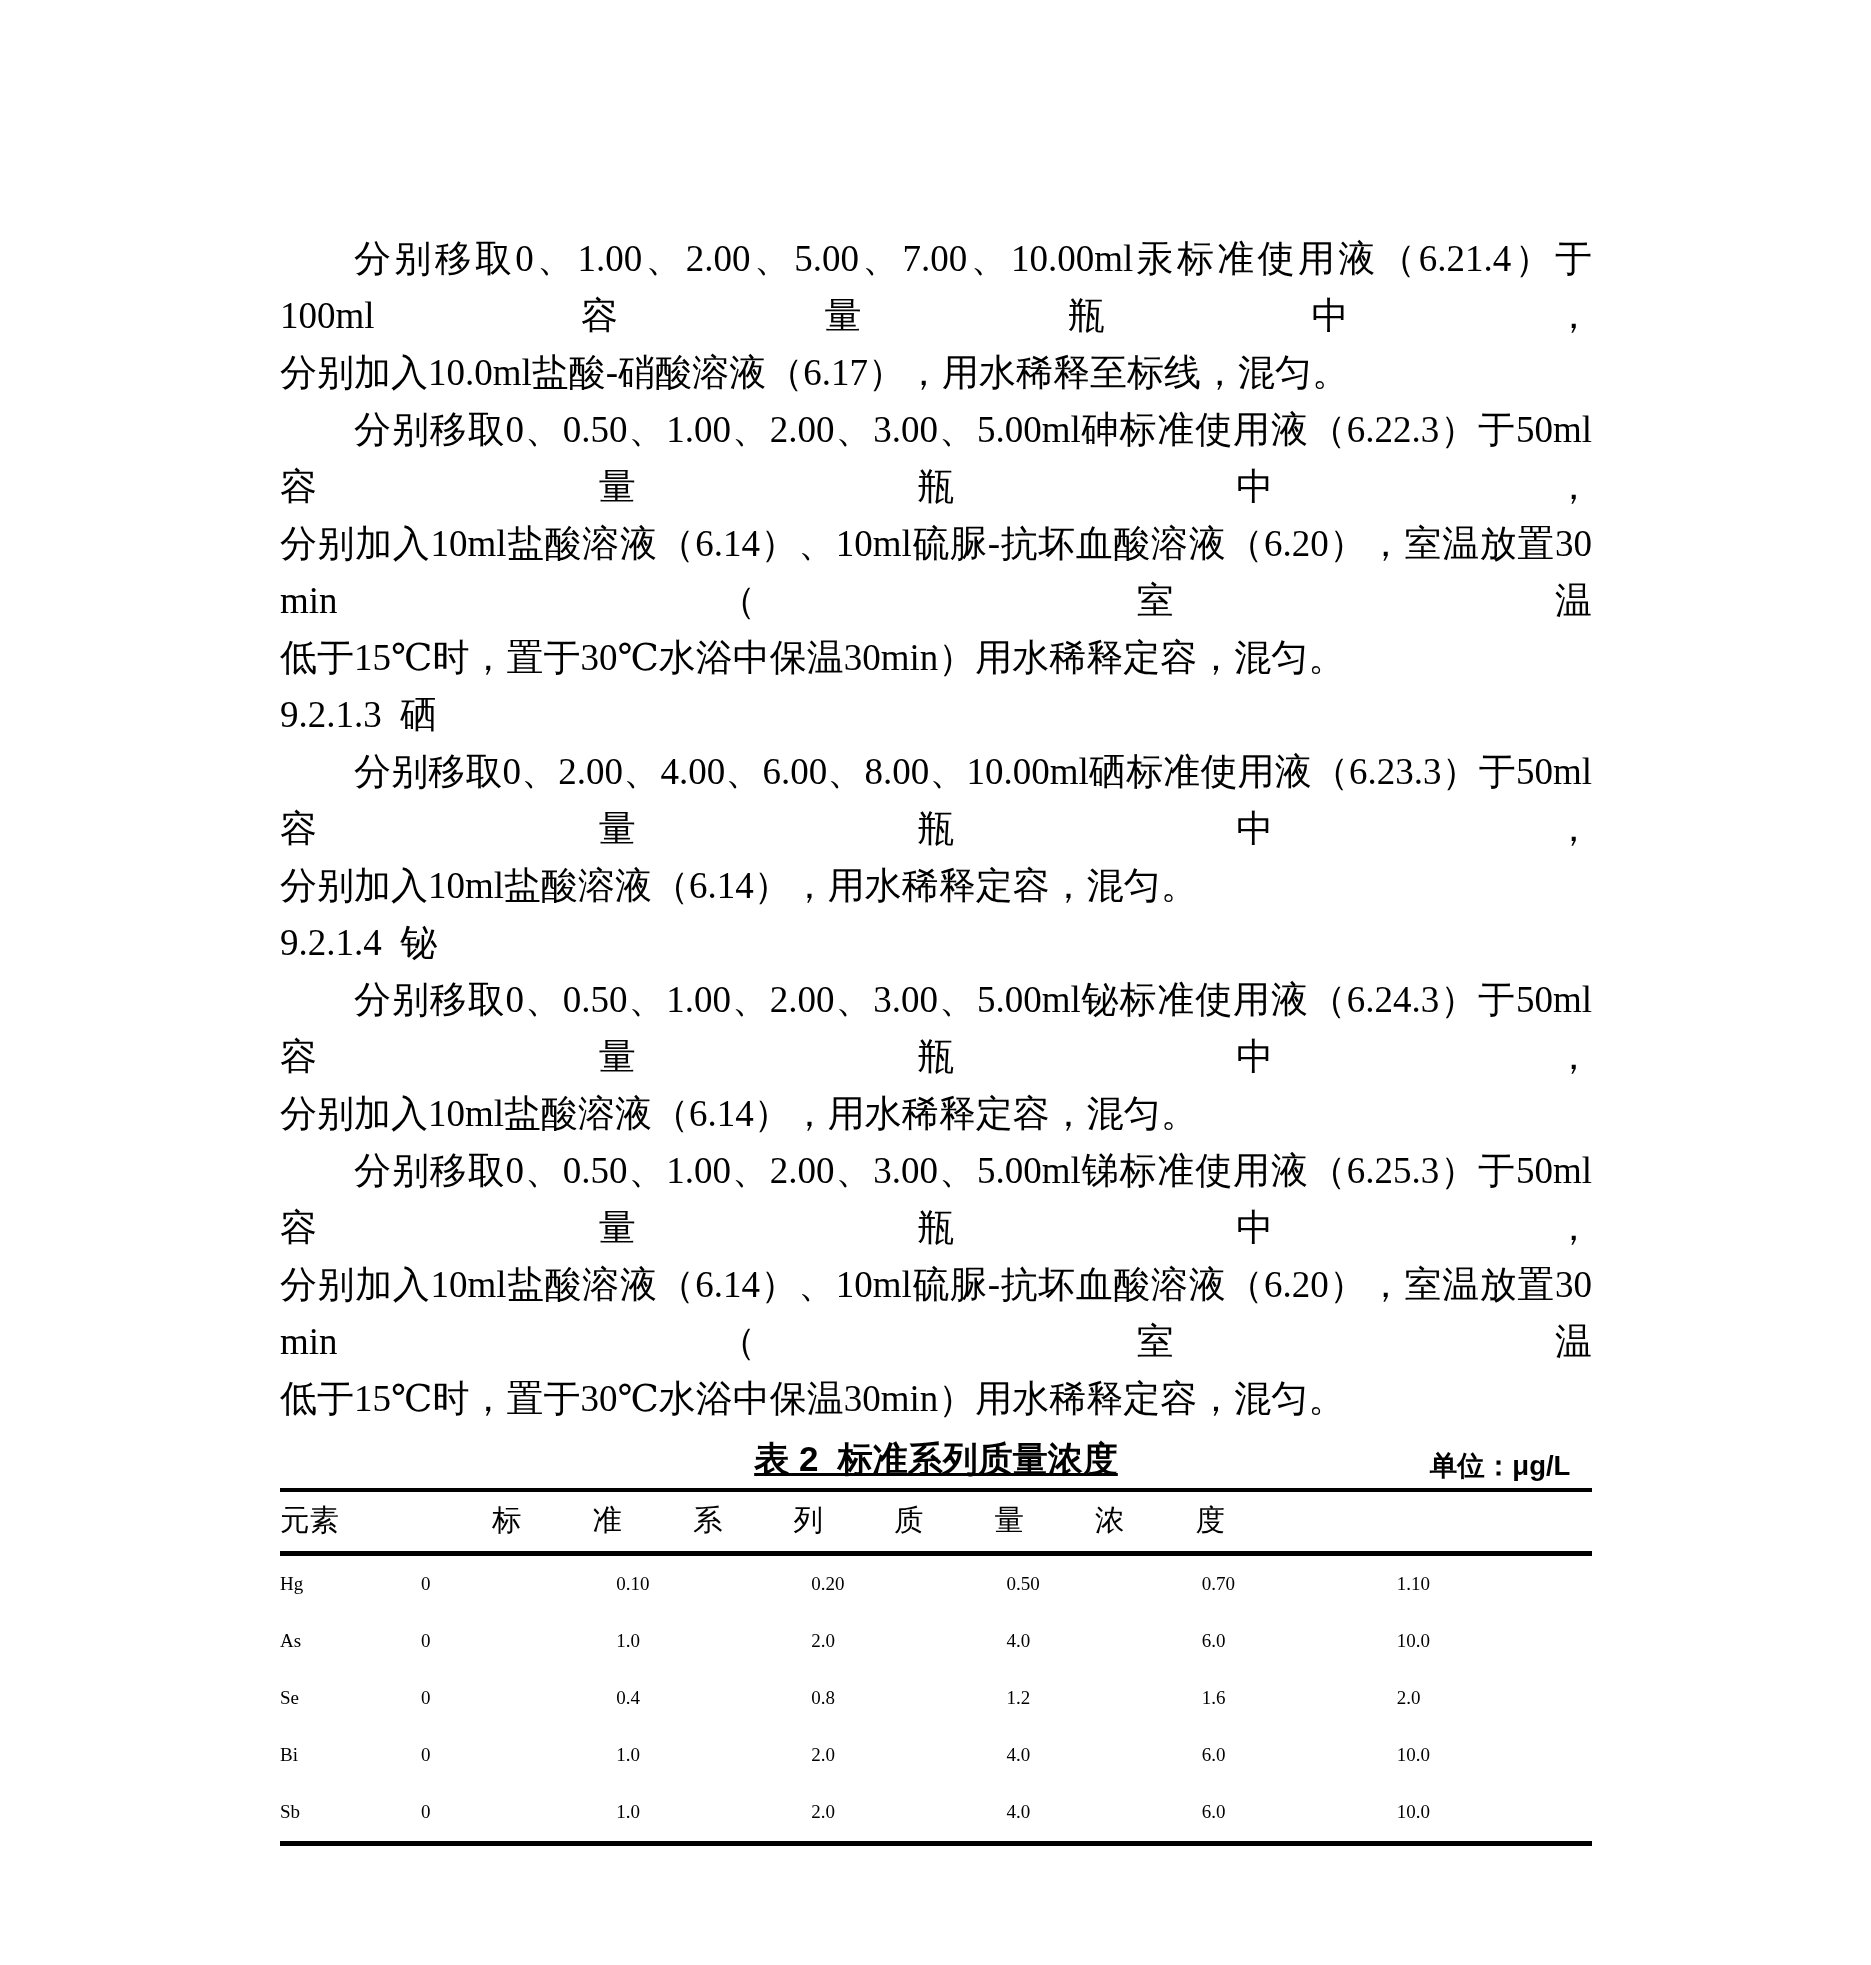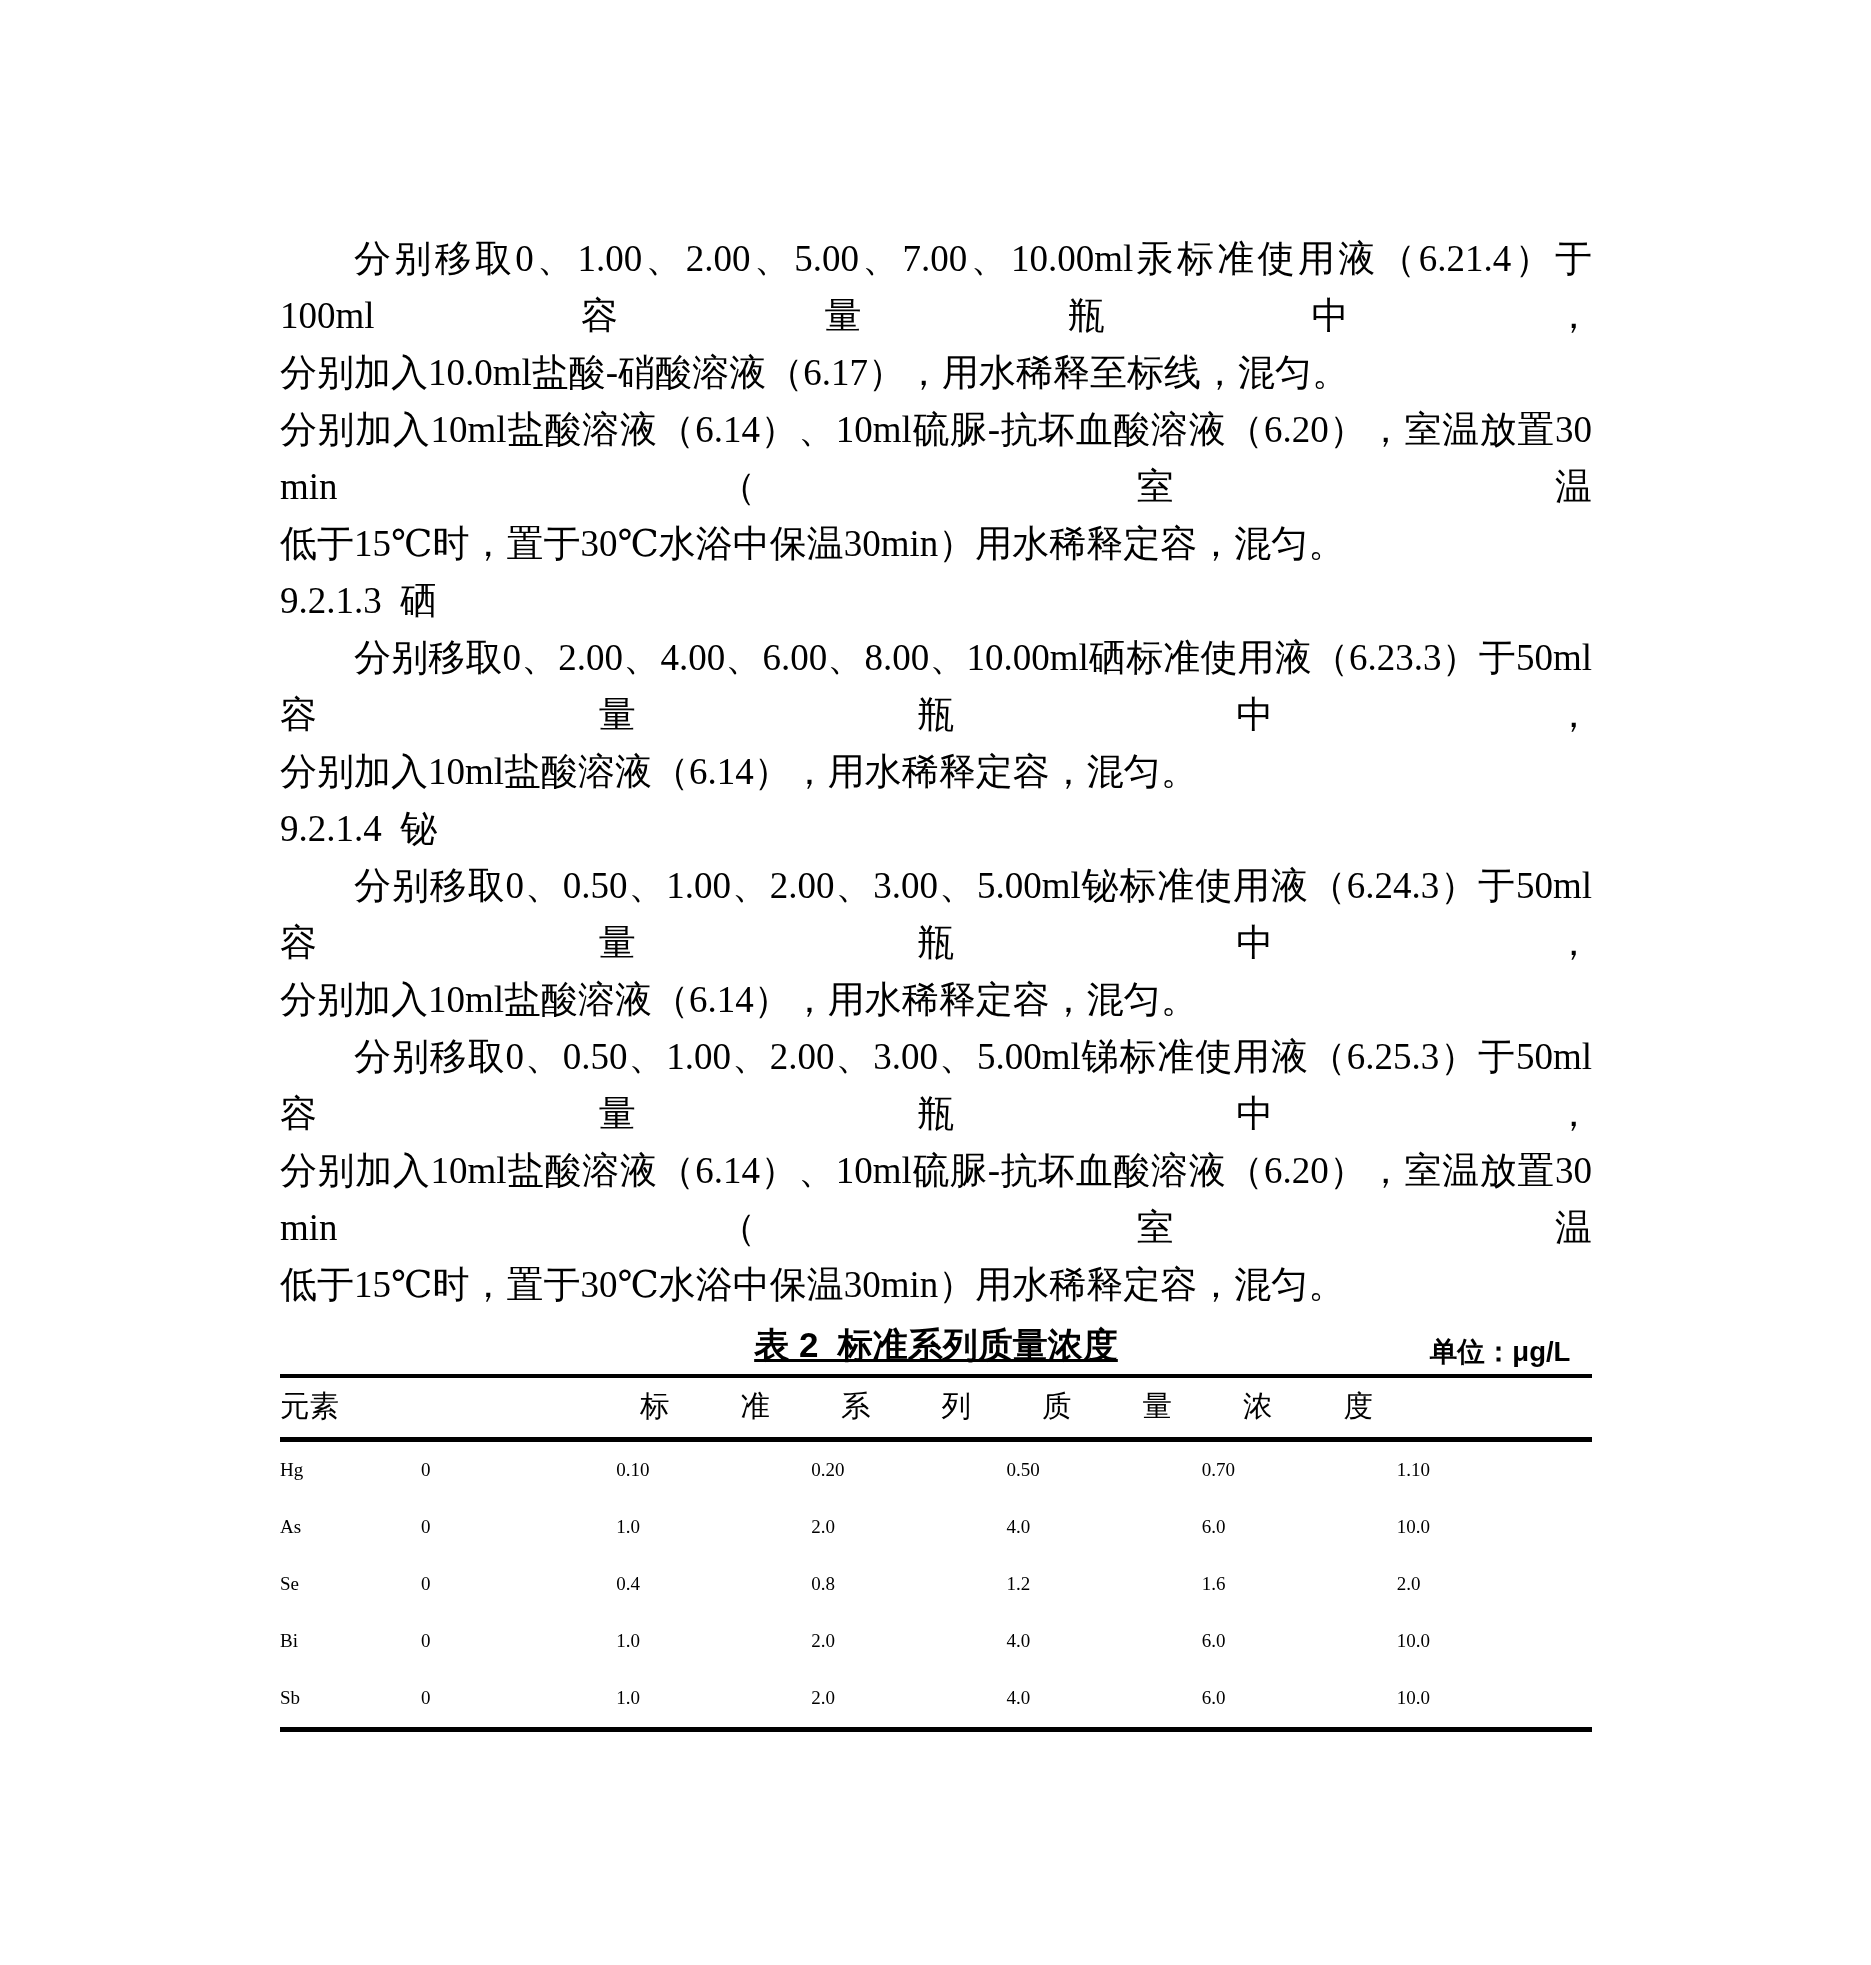--- a/index.html
+++ b/index.html
@@ -76,30 +76,31 @@
     grid-template-columns: 141px repeat(6, 1fr);
     align-items: center;
     height: 57px;
     font-size: 19px;
   }
   .cell { text-align: left; }
   .cell.series {
     grid-column: 2 / 8;
     letter-spacing: 71px;
     text-indent: 71px;
-    text-align: center;
+    text-align: left;
   }
 </style>
 </head>
 <body>
 
 <div class="page-content">
 
   <div class="ln ind fill">分别移取0、1.00、2.00、5.00、7.00、10.00ml汞标准使用液（6.21.4）于100ml容量瓶中，</div>
   <div class="ln">分别加入10.0ml盐酸-硝酸溶液（6.17），用水稀释至标线，混匀。</div>
+  <div class="ln ind fill">分别移取0、0.50、1.00、2.00、3.00、5.00ml砷标准使用液（6.22.3）于50ml容量瓶中，</div>
   <div class="ln fill">分别加入10ml盐酸溶液（6.14）、10ml硫脲-抗坏血酸溶液（6.20），室温放置30 min（室温</div>
   <div class="ln">低于15℃时，置于30℃水浴中保温30min）用水稀释定容，混匀。</div>
   <div class="ln">9.2.1.3  硒</div>
   <div class="ln ind fill">分别移取0、2.00、4.00、6.00、8.00、10.00ml硒标准使用液（6.23.3）于50ml容量瓶中，</div>
   <div class="ln">分别加入10ml盐酸溶液（6.14），用水稀释定容，混匀。</div>
   <div class="ln">9.2.1.4  铋</div>
   <div class="ln ind fill">分别移取0、0.50、1.00、2.00、3.00、5.00ml铋标准使用液（6.24.3）于50ml容量瓶中，</div>
   <div class="ln">分别加入10ml盐酸溶液（6.14），用水稀释定容，混匀。</div>
   <div class="ln ind fill">分别移取0、0.50、1.00、2.00、3.00、5.00ml锑标准使用液（6.25.3）于50ml容量瓶中，</div>
   <div class="ln fill">分别加入10ml盐酸溶液（6.14）、10ml硫脲-抗坏血酸溶液（6.20），室温放置30 min（室温</div>

